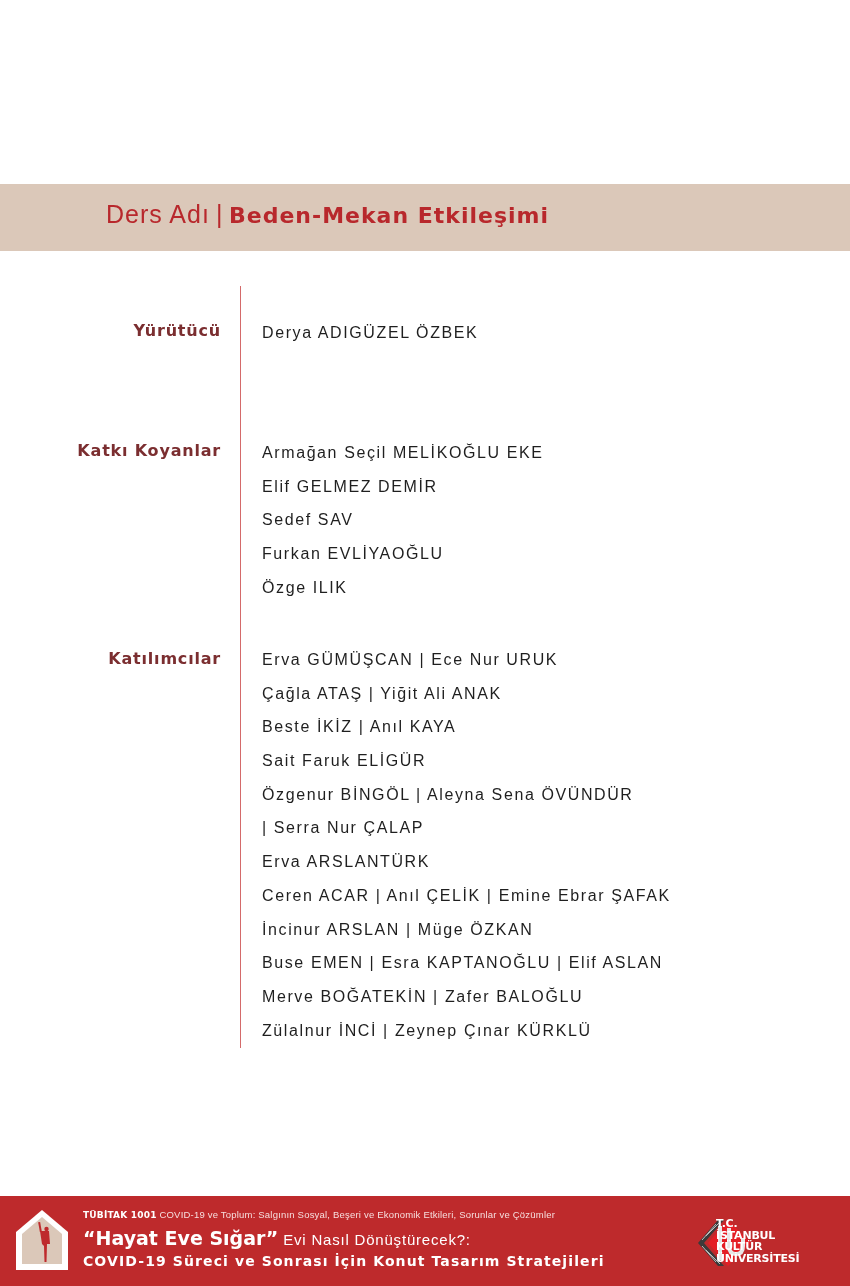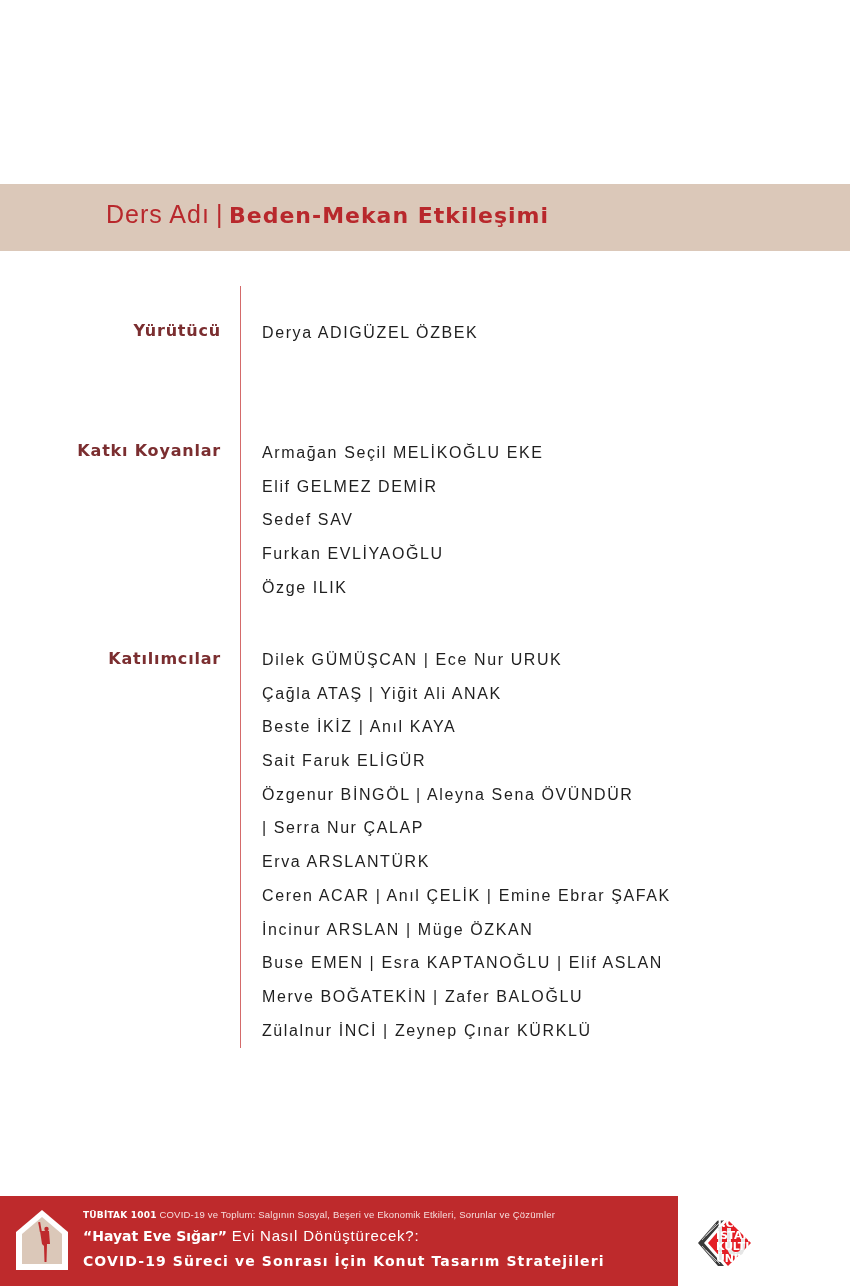--- a/index.html
+++ b/index.html
@@ -30,34 +30,34 @@
       white-space: nowrap;
     }
     .names {
       position: absolute; left: 262px;
       font-size: 16px; color: #1f1f1f; letter-spacing: 1.6px; line-height: 33.7px;
       font-family: "Liberation Sans", sans-serif; white-space: nowrap;
     }
     .names div { height: 33.7px; }
 
     .footer {
-      position: absolute; left: 0; top: 1196px; width: 678px; height: 90px;
+      position: absolute; left: 0; top: 1196px; width: 850px; height: 90px;
       background: #be2a2c;
     }
     .house { position: absolute; left: 16px; top: 14px; width: 52px; height: 60px; }
     .f-line1 {
       position: absolute; left: 83px; top: 13px; font-size: 9.5px; color: #f6dede;
       white-space: nowrap; font-family: "Liberation Sans", sans-serif; letter-spacing: 0.2px;
     }
     .f-line1 b { color: #ffffff; font-family: "DejaVu Sans", sans-serif; font-size: 9px; }
     .f-line2 {
       position: absolute; left: 83px; top: 31px; font-size: 15px; color: #ffffff;
       white-space: nowrap; font-family: "Liberation Sans", sans-serif; letter-spacing: 0.8px;
     }
-    .f-line2 b { font-family: "DejaVu Sans", sans-serif; font-size: 14px; letter-spacing: 0; }
+    .f-line2 b { font-family: "DejaVu Sans", sans-serif; font-size: 19px; letter-spacing: 0; }
     .f-line3 {
       position: absolute; left: 83px; top: 57px; font-size: 14px; color: #ffffff; font-weight: bold;
       white-space: nowrap; font-family: "DejaVu Sans", sans-serif; letter-spacing: 1.1px;
     }
     .iku-logo { position: absolute; left: 696px; top: 22px; width: 56px; height: 50px; }
     .iku-text {
       position: absolute; left: 716px; top: 22px; color: #ffffff; font-weight: bold;
       font-size: 11px; line-height: 11.5px; font-family: "DejaVu Sans", sans-serif; letter-spacing: -0.2px;
     }
   </style>
@@ -80,21 +80,21 @@
 <div class="names" style="top: 436px;">
   <div>Armağan Seçil MELİKOĞLU EKE</div>
   <div>Elif GELMEZ DEMİR</div>
   <div>Sedef SAV</div>
   <div>Furkan EVLİYAOĞLU</div>
   <div>Özge ILIK</div>
 </div>
 
 <div class="label" style="top: 649px;">Katılımcılar</div>
 <div class="names" style="top: 643px;">
-  <div>Dilek GÜMÜŞCAN | Ece Nur URUK</div>
+  <div>Erva GÜMÜŞCAN | Ece Nur URUK</div>
   <div>Çağla ATAŞ | Yiğit Ali ANAK</div>
   <div>Beste İKİZ | Anıl KAYA</div>
   <div>Sait Faruk ELİGÜR</div>
   <div>Özgenur BİNGÖL | Aleyna Sena ÖVÜNDÜR</div>
   <div>| Serra Nur ÇALAP</div>
   <div>Erva ARSLANTÜRK</div>
   <div>Ceren ACAR | Anıl ÇELİK | Emine Ebrar ŞAFAK</div>
   <div>İncinur ARSLAN | Müge ÖZKAN</div>
   <div>Buse EMEN |  Esra KAPTANOĞLU | Elif ASLAN</div>
   <div>Merve BOĞATEKİN | Zafer BALOĞLU</div>

